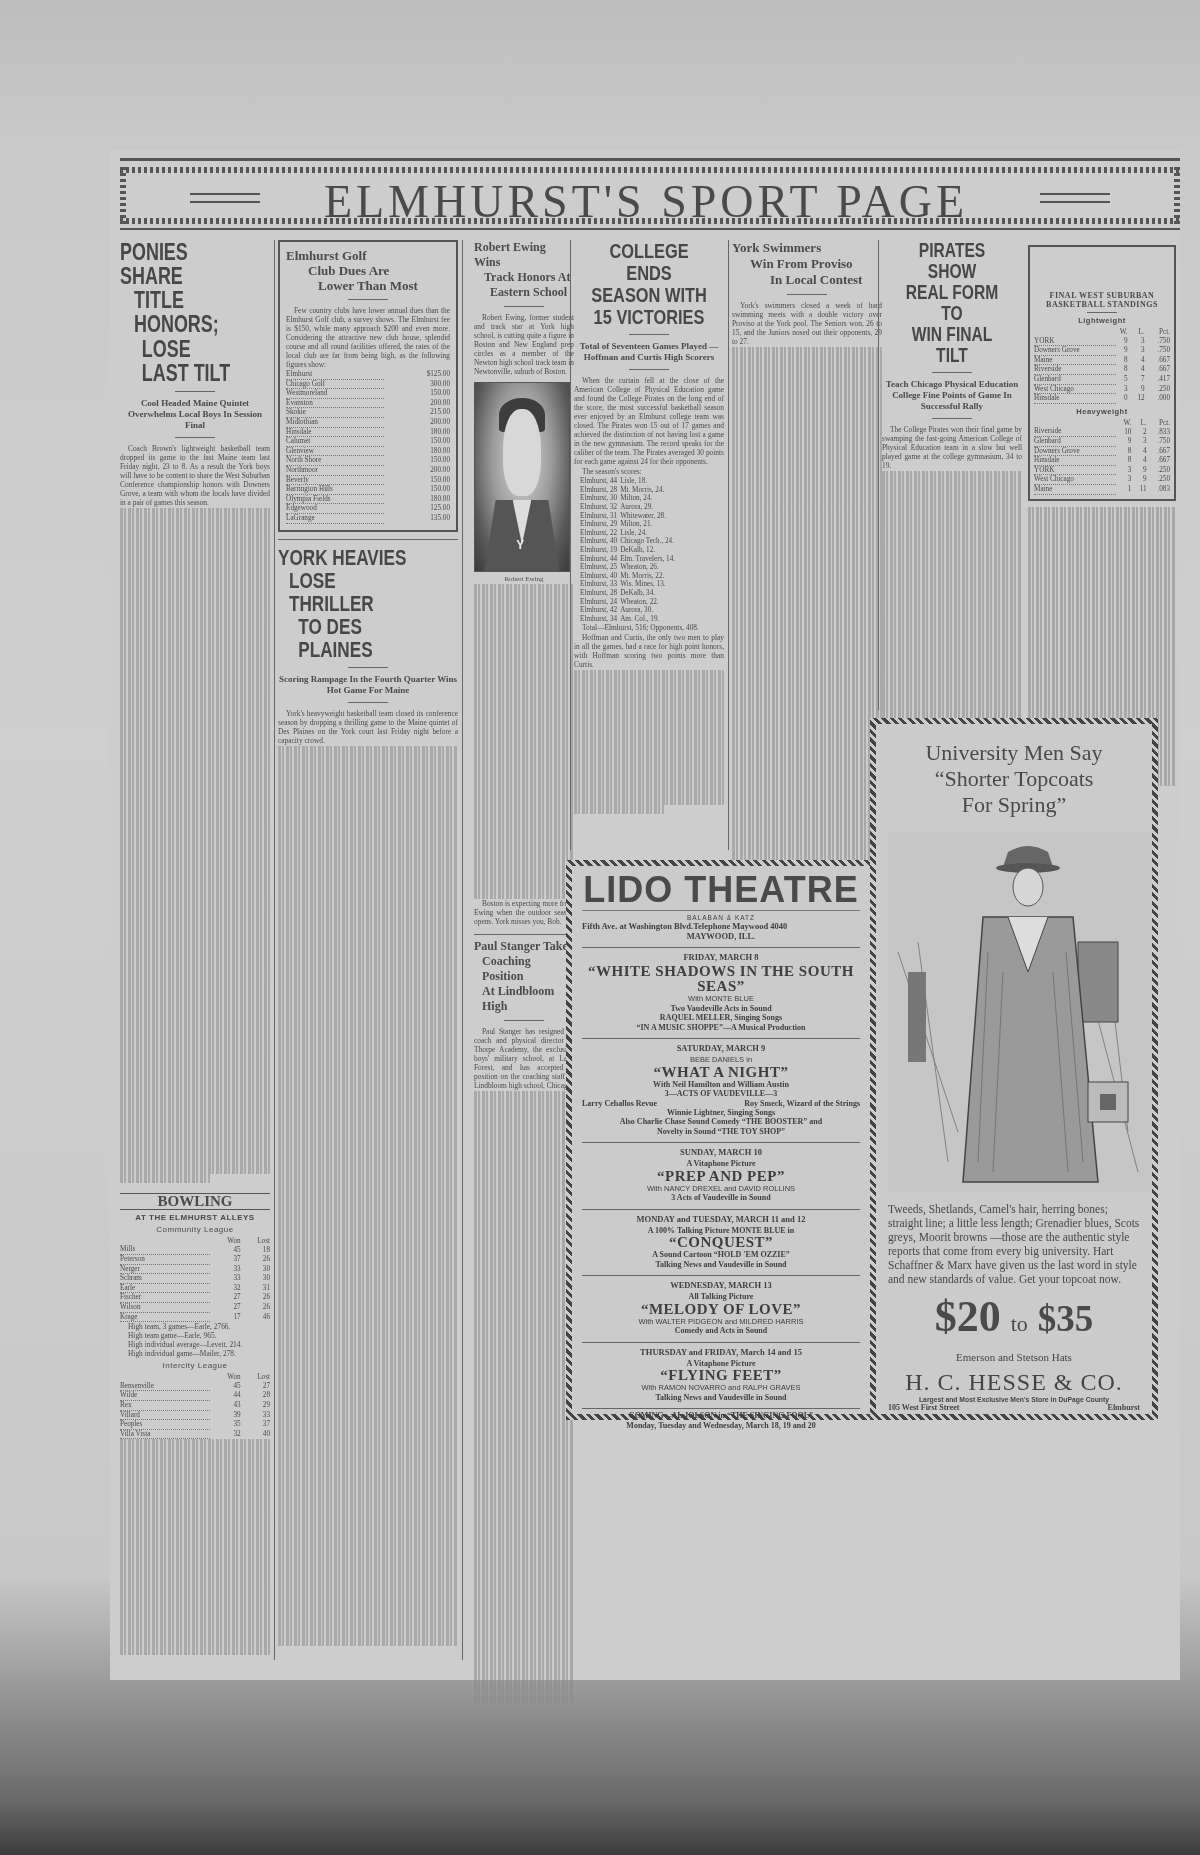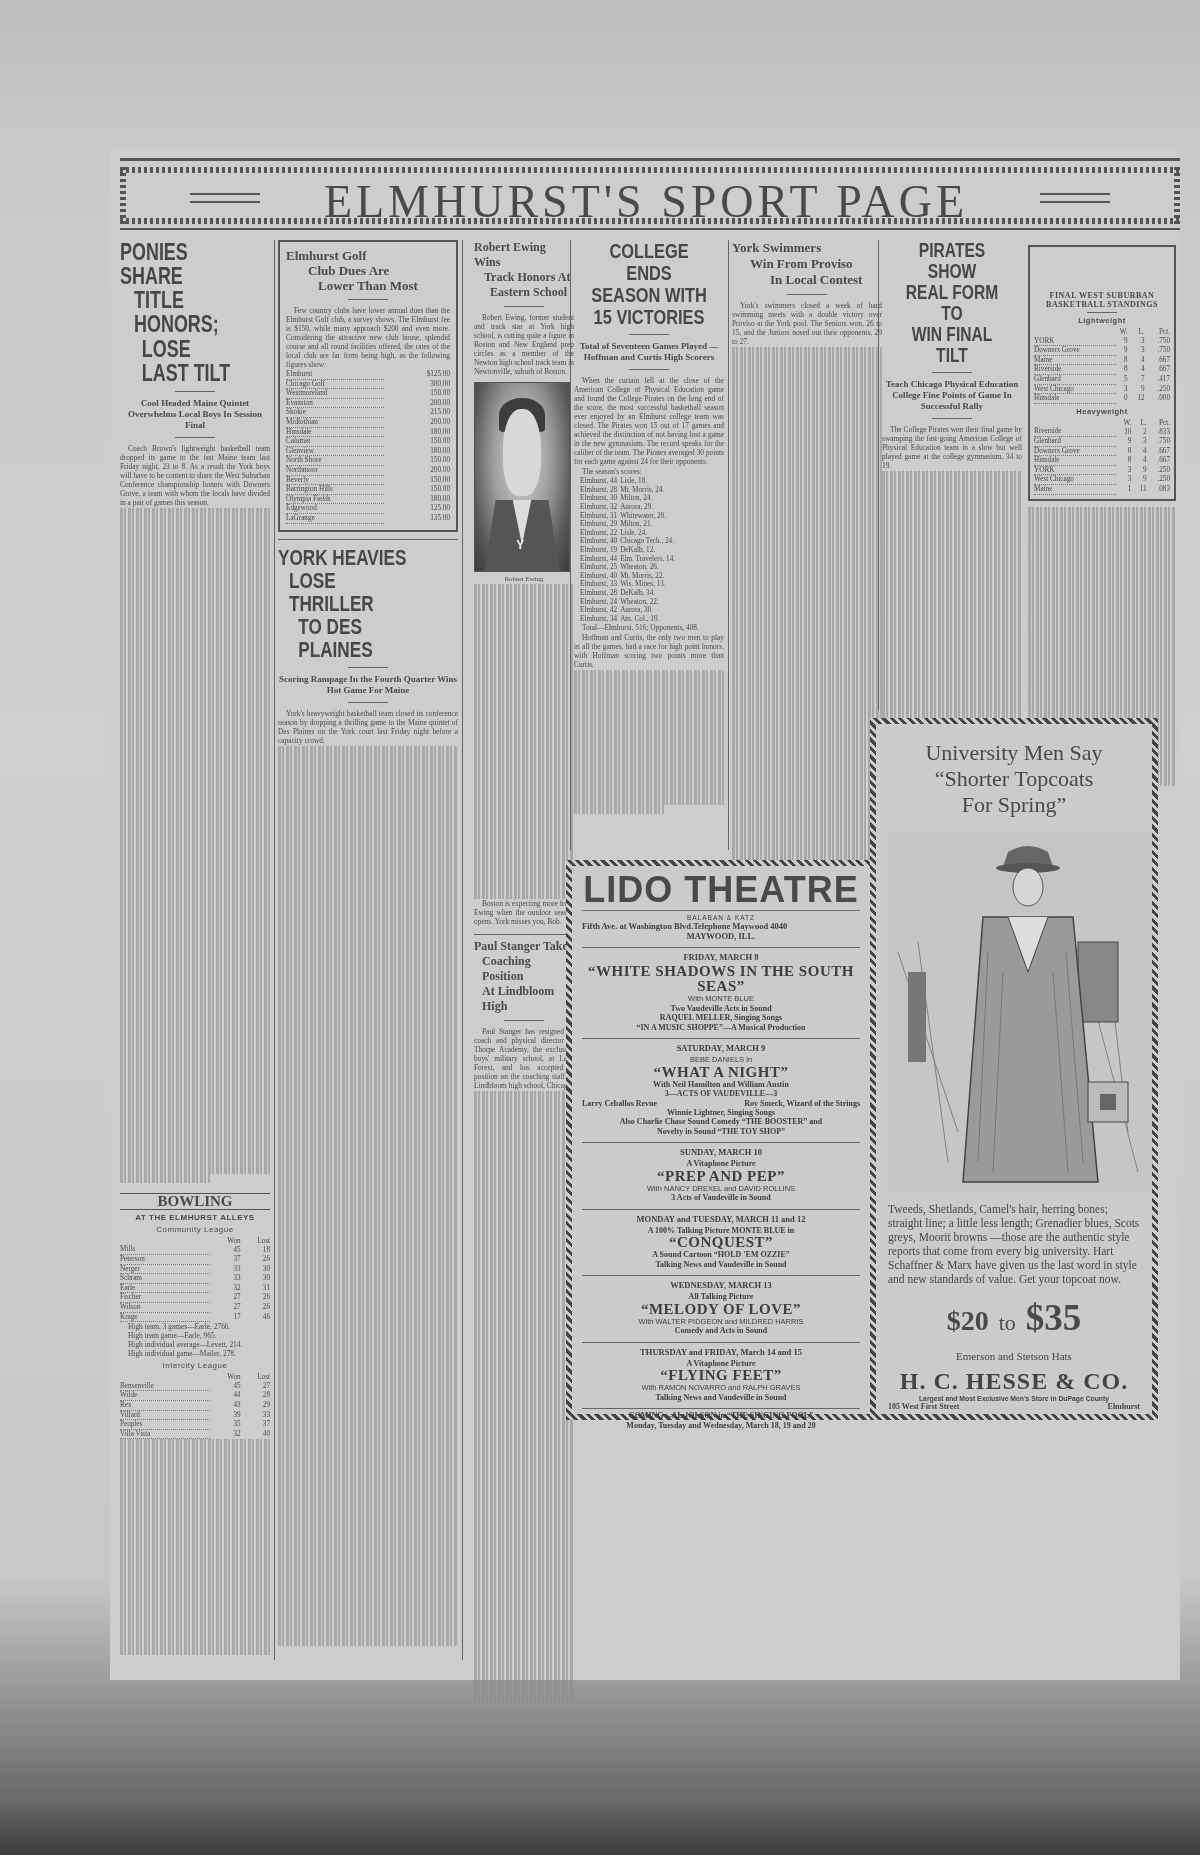--- a/index.html
+++ b/index.html
@@ -75,21 +75,21 @@
   .lido .split { display: flex; justify-content: space-between; font-size: 8px; font-weight: bold; }
   
   .hesse { position: absolute; left: 870px; top: 718px; width: 288px; height: 702px; border: 6px solid transparent;
     border-image: repeating-linear-gradient(45deg, #444 0 3px, #ccc 3px 6px) 6; background: #cbcbcb; padding: 10px 12px; color: #444; }
   .hesse .headline { text-align: center; font-size: 22px; line-height: 26px; color: #4a4a4a; margin-top: 6px; }
   .hesse .illus { position: relative; height: 360px; margin: 14px 0 10px; }
   .hesse .copy { font-size: 11.5px; line-height: 14px; text-align: left; color: #474747; }
   .hesse .price { font-size: 40px; font-weight: bold; text-align: center; margin-top: 10px; line-height: 42px; color: #4a4a4a; }
   .hesse .price span { font-size: 22px; font-weight: normal; }
   .hesse .hats { text-align: center; font-size: 11px; margin: 6px 0; }
-  .hesse .store { text-align: center; font-size: 24px; font-weight: bold; font-family: "Liberation Serif", serif; letter-spacing: 1px; }
+  .hesse .store { text-align: center; font-size: 24px; font-weight: normal; font-family: "Liberation Serif", serif; letter-spacing: 1px; }
   .hesse .tag { font-family: "Liberation Sans", sans-serif; font-size: 6.8px; font-weight: bold; text-align: center; }
   .hesse .foot { display: flex; justify-content: space-between; font-size: 8px; font-weight: bold; }
 </style>
 </head>
 <body>
 
 <div class="page">
   <div class="sheet"></div>
 
   <div class="masthead">
@@ -1130,21 +1130,21 @@
             <line x1="115" y1="140" x2="105" y2="340"></line>
           <line x1="165" y1="140" x2="180" y2="340"></line>
             <line x1="178" y1="120" x2="195" y2="330"></line>
         </g>
         <rect x="200" y="250" width="40" height="40" fill="#bbb" stroke="#444"></rect>
         <rect x="212" y="262" width="16" height="16" fill="#666"></rect>
       </svg>
     </div>
     <div class="copy">Tweeds, Shetlands, Camel's hair, herring bones; straight line; a little less length; Grenadier blues, Scots greys, Moorit browns —those are the authentic style reports that come from every big university. Hart Schaffner &amp; Marx have given us the last word in style and new standards of value. Get your topcoat now.</div>
     <div class="price">
-      <span style="font-size:28px;font-weight:bold">$20</span>
+      <span style="font-size:44px;font-weight:bold">$20</span>
       <span>to</span>
       <span style="font-size:37px;font-weight:bold">$35</span>
     </div>
     <div class="hats">Emerson and Stetson Hats</div>
     <div class="store">H. C. HESSE &amp; CO.</div>
     <div class="tag">Largest and Most Exclusive Men's Store in DuPage County</div>
     <div class="foot">
       <span>105 West First Street</span>
       <span>Elmhurst</span>
     </div>

